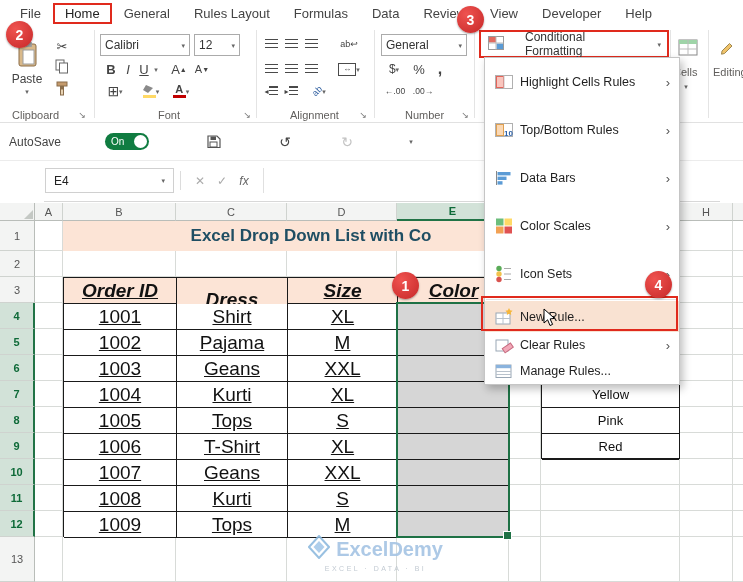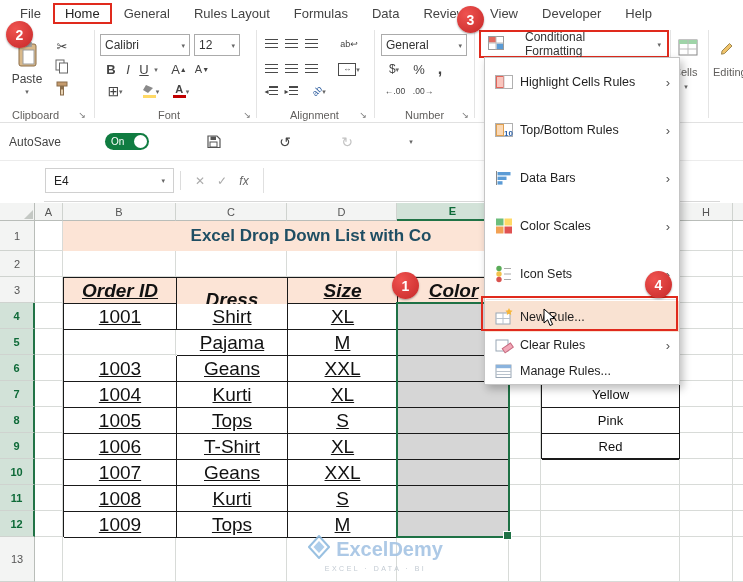--- a/index.html
+++ b/index.html
@@ -455,20 +455,21 @@
       </div>
     <div class="dtable" id="dataTable">
         <div class="tcell thead" style="left: 0px; top: 0px; width: 113px; height: 26px;">Order ID</div>
         <div class="tcell thead" style="left: 113px; top: 0px; width: 111px; height: 44px;">Dress</div>
         <div class="tcell thead" style="left: 224px; top: 0px; width: 110px; height: 26px;">Size</div>
         <div class="tcell thead" style="left: 334px; top: 0px; width: 112px; height: 26px;">Color</div>
         <div class="tcell " style="left: 0px; top: 26px; width: 113px; height: 26px;">1001</div>
         <div class="tcell " style="left: 113px; top: 26px; width: 111px; height: 26px;">Shirt</div>
         <div class="tcell " style="left: 224px; top: 26px; width: 110px; height: 26px;">XL</div>
         <div class="tcell tsel" style="left: 334px; top: 26px; width: 112px; height: 26px;"></div>
+        <div class="tcell " style="left: 0px; top: 52px; width: 113px; height: 26px;">1002</div>
         <div class="tcell " style="left: 113px; top: 52px; width: 111px; height: 26px;">Pajama</div>
         <div class="tcell " style="left: 224px; top: 52px; width: 110px; height: 26px;">M</div>
         <div class="tcell tsel" style="left: 334px; top: 52px; width: 112px; height: 26px;"></div>
         <div class="tcell " style="left: 0px; top: 78px; width: 113px; height: 26px;">1003</div>
         <div class="tcell " style="left: 113px; top: 78px; width: 111px; height: 26px;">Geans</div>
         <div class="tcell " style="left: 224px; top: 78px; width: 110px; height: 26px;">XXL</div>
         <div class="tcell tsel" style="left: 334px; top: 78px; width: 112px; height: 26px;"></div>
         <div class="tcell " style="left: 0px; top: 104px; width: 113px; height: 26px;">1004</div>
         <div class="tcell " style="left: 113px; top: 104px; width: 111px; height: 26px;">Kurti</div>
         <div class="tcell " style="left: 224px; top: 104px; width: 110px; height: 26px;">XL</div>

